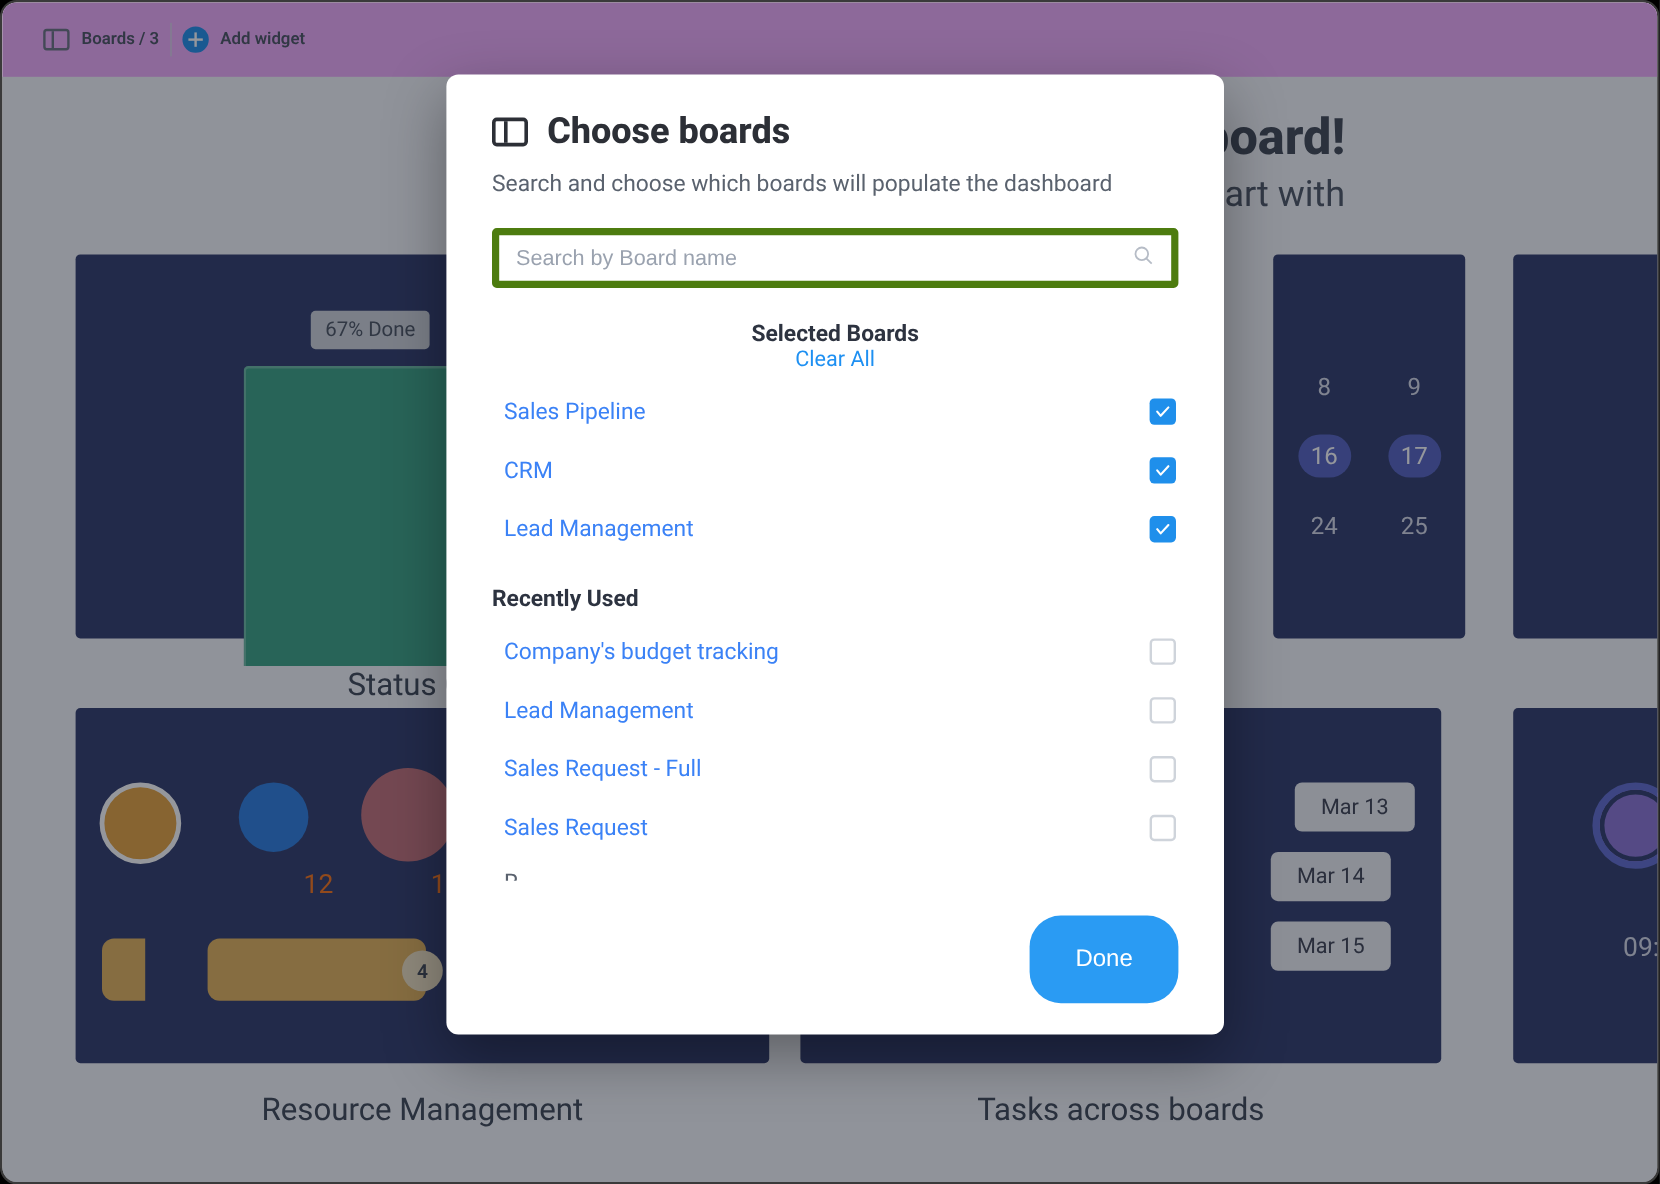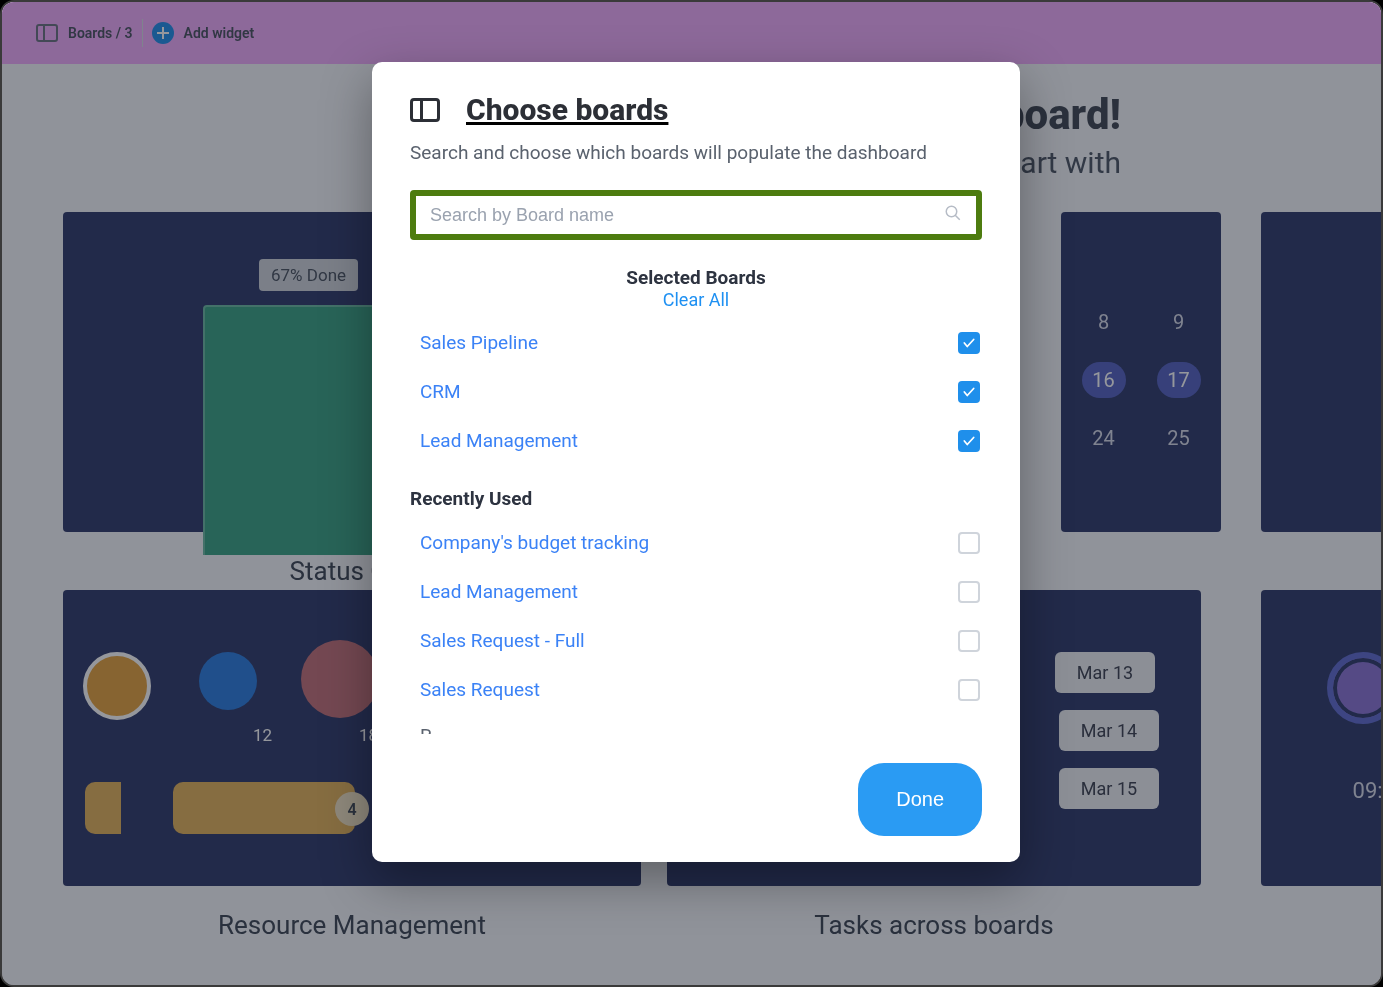--- a/index.html
+++ b/index.html
@@ -89,21 +89,21 @@
   .far-right-panel { right: -40px; top: 210px; width: 160px; height: 320px; }
 
   .resource-panel { left: 40px; top: 588px; width: 578px; height: 296px; }
   .avatar {
     position:absolute; border-radius:50%;
   }
   .avatar.a1 { left:20px; top:62px; width:68px; height:68px; background:#e6a23c; border:4px solid #fff; }
   .dot { position:absolute; border-radius:50%; }
   .dot.d1 { left:136px; top:62px; width:58px; height:58px; background:#2b7de0; }
   .dot.d2 { left:238px; top:50px; width:78px; height:78px; background:#c47079; }
-  .cnt { position:absolute; color:#ffffff; font-size:17px; }
+  .cnt { position:absolute; color:#f97316; font-size:22px; }
   .cnt.c1 { left:190px; top:135px; }
   .cnt.c2 { left:296px; top:135px; }
   .pill { position:absolute; background:#e4b25a; border-radius:10px; height:52px; }
   .pill.p1 { left:22px; top:192px; width:36px; border-top-right-radius:0; border-bottom-right-radius:0; }
   .pill.p2 { left:110px; top:192px; width:182px; }
   .pill .badge {
     position:absolute; right:-14px; top:10px; background:#f2e4c4; color:#3e4652;
     width:34px; height:34px; border-radius:50%; display:flex; align-items:center; justify-content:center;
     font-weight:600;
   }
@@ -135,21 +135,21 @@
   
   .modal {
     position:absolute;
     left:370px; top:60px;
     width:648px; height:800px;
     background:#fff; border-radius:10px;
     box-shadow: 0 18px 50px rgba(0,0,0,0.35);
     padding: 30px 38px 26px 38px;
     display:flex; flex-direction:column;
   }
-  .modal-title { display:flex; align-items:center; gap:26px;text-decoration:underline; }
+  .modal-title { display:flex; align-items:center; gap:16px; }
   .modal-title .ic { width:30px; height:24px; border:3px solid #2c2f36; border-radius:4px; position:relative; }
   .modal-title .ic::after { content:""; position:absolute; left:7px; top:0; bottom:0; width:3px; background:#2c2f36; }
   .modal-title h2 { font-size:30px; font-weight:800; color:#2c2f36; }
   .modal-sub { margin-top:14px; color:#5a626e; font-size:19px; }
   .search {
     margin-top:26px;
     border:6px solid #4d7c0f; border-radius:4px;
     height:50px; display:flex; align-items:center; padding:0 14px;
     color:#8c94a1;
   }
@@ -248,21 +248,21 @@
       <div class="cnt c2">18</div>
       <div class="pill p1"></div>
       <div class="pill p2">
         <div class="badge">4</div>
       </div>
       <div class="pill p3"></div>
       <div class="label">Resource Management</div>
     </div>
 
     <div class="panel tasks-panel">
-      <div class="date-chip d1" style="left:388px;">Mar 13</div>
+      <div class="date-chip d1" style="left:412px;">Mar 13</div>
       <div class="date-chip d2" style="left:392px;">Mar 14</div>
       <div class="date-chip d3" style="left:392px;">Mar 15</div>
       <div class="label">Tasks across boards</div>
     </div>
 
     <div class="panel prog-panel">
       <div class="prog-avatar"></div>
       <div class="prog-time">09:3</div>
     </div>
 

